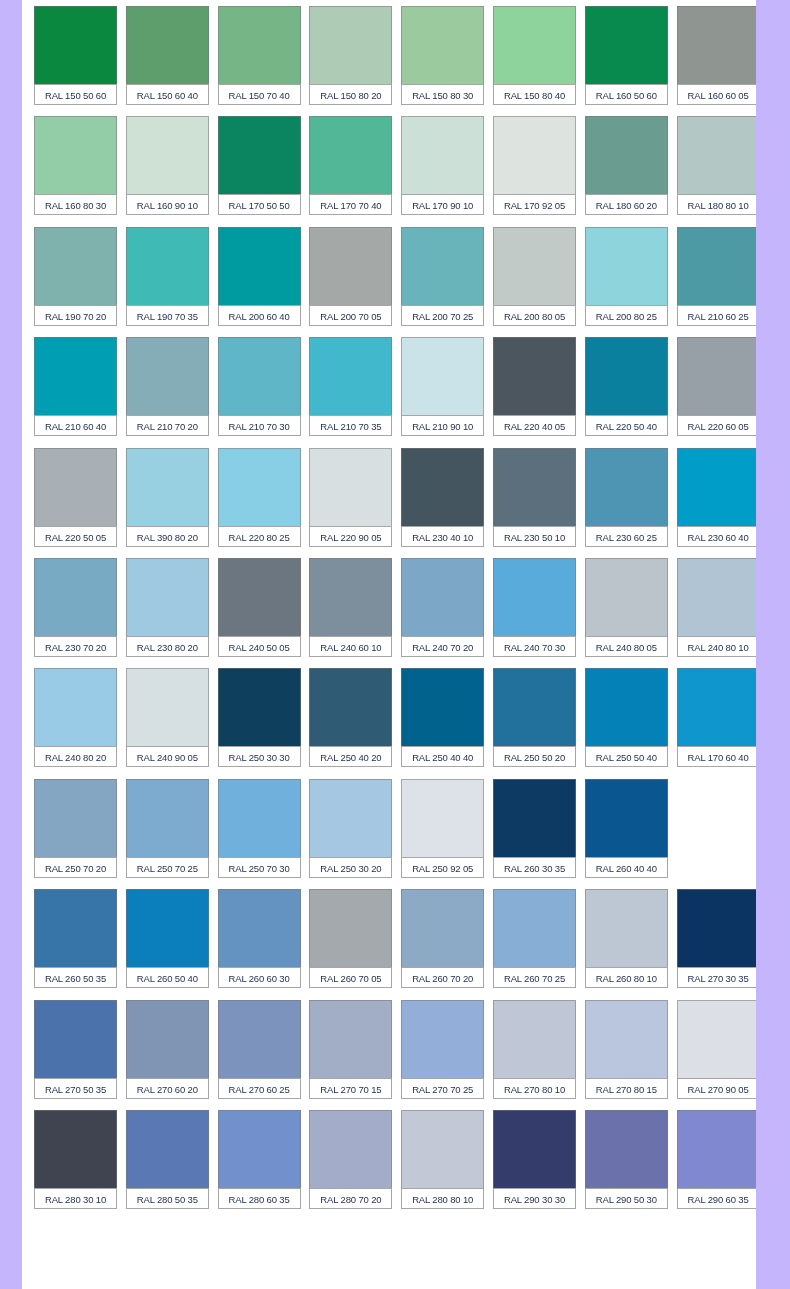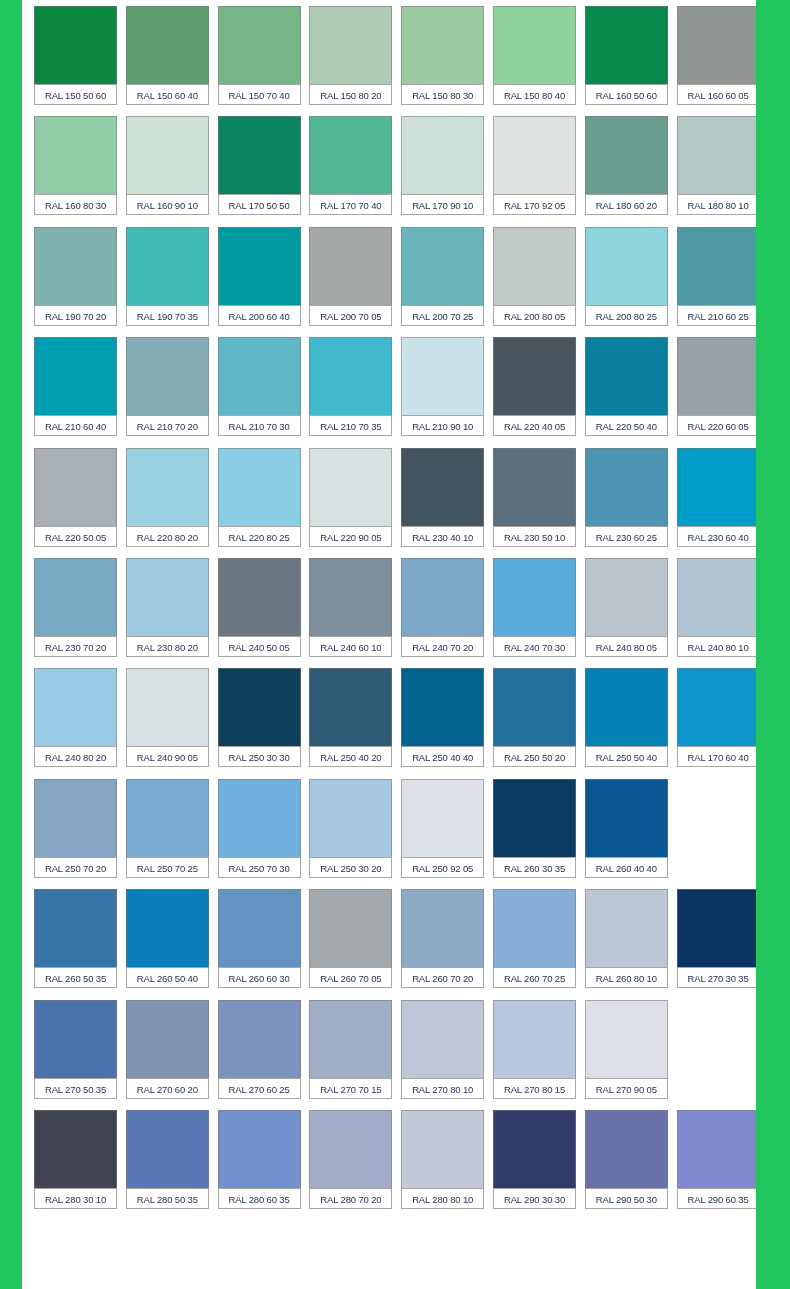--- a/index.html
+++ b/index.html
@@ -11,21 +11,21 @@
     width: 790px;
     height: 1289px;
     background: #a9c3d4;
     font-family: "Liberation Sans", sans-serif;
     overflow: hidden;
   }
   #page {
     position: relative;
     width: 790px;
     height: 1289px;
-    background: #22c55e;
+    background: #c4b5fd;
     box-sizing: border-box;
   }
   #content-sheet {
     position: absolute;
     left: 22px;
     top: 0;
     width: 734px;
     height: 1289px;
     background: #ffffff;
     box-sizing: border-box;
@@ -215,21 +215,21 @@
             <div class="swatch-label">RAL 220 60 05</div>
           </div>
         </div>
         <div class="swatch-row">
           <div class="swatch-cell">
             <div class="swatch-color" style="background-color: rgb(168, 176, 181);"></div>
             <div class="swatch-label">RAL 220 50 05</div>
           </div>
           <div class="swatch-cell">
             <div class="swatch-color" style="background-color: rgb(152, 207, 225);"></div>
-            <div class="swatch-label">RAL 220 80 20</div>
+            <div class="swatch-label">RAL 390 80 20</div>
           </div>
           <div class="swatch-cell">
             <div class="swatch-color" style="background-color: rgb(136, 206, 228);"></div>
             <div class="swatch-label">RAL 220 80 25</div>
           </div>
           <div class="swatch-cell">
             <div class="swatch-color" style="background-color: rgb(215, 223, 224);"></div>
             <div class="swatch-label">RAL 220 90 05</div>
           </div>
           <div class="swatch-cell">
@@ -390,20 +390,24 @@
             <div class="swatch-color" style="background-color: rgb(128, 148, 180);"></div>
             <div class="swatch-label">RAL 270 60 20</div>
           </div>
           <div class="swatch-cell">
             <div class="swatch-color" style="background-color: rgb(123, 147, 189);"></div>
             <div class="swatch-label">RAL 270 60 25</div>
           </div>
           <div class="swatch-cell">
             <div class="swatch-color" style="background-color: rgb(161, 174, 198);"></div>
             <div class="swatch-label">RAL 270 70 15</div>
+          </div>
+          <div class="swatch-cell">
+            <div class="swatch-color" style="background-color: rgb(147, 174, 216);"></div>
+            <div class="swatch-label">RAL 270 70 25</div>
           </div>
           <div class="swatch-cell">
             <div class="swatch-color" style="background-color: rgb(191, 198, 213);"></div>
             <div class="swatch-label">RAL 270 80 10</div>
           </div>
           <div class="swatch-cell">
             <div class="swatch-color" style="background-color: rgb(186, 198, 221);"></div>
             <div class="swatch-label">RAL 270 80 15</div>
           </div>
           <div class="swatch-cell">

